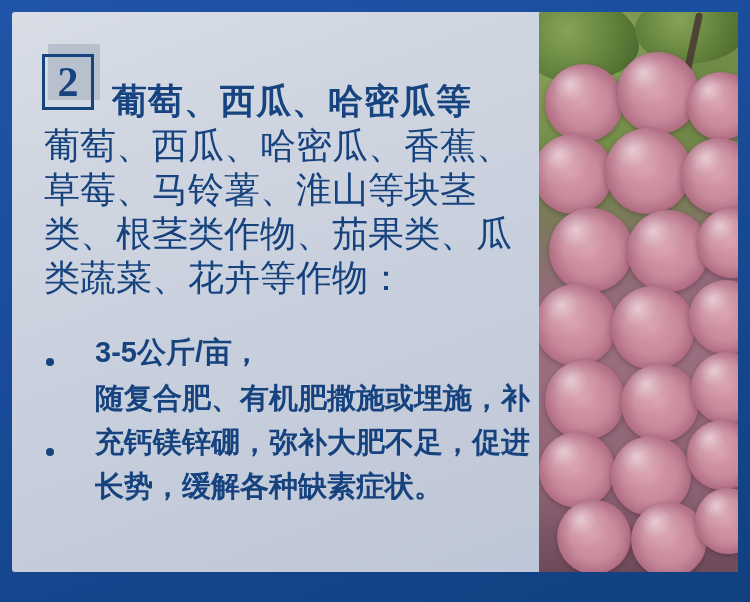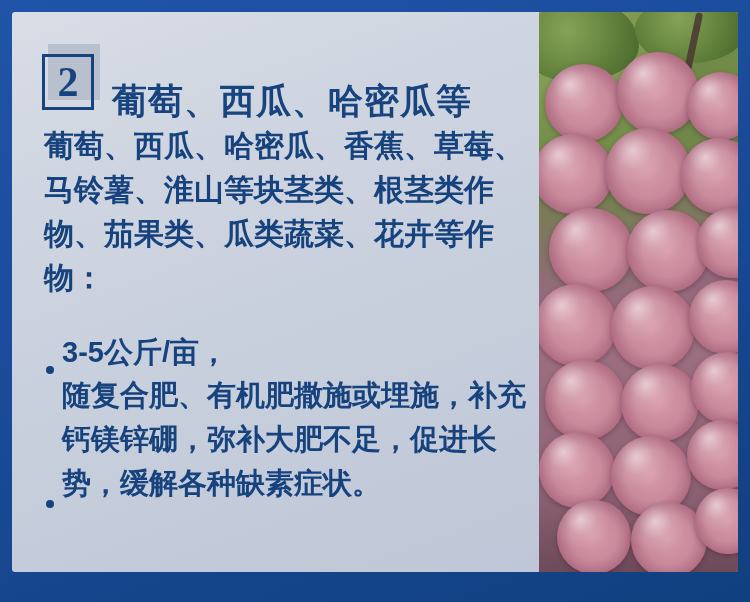--- a/index.html
+++ b/index.html
@@ -107,51 +107,52 @@
     font-weight: 700;
     color: #17437f;
     letter-spacing: 1px;
     white-space: nowrap;
     margin-top: 40px;
   }
   .para {
     position: absolute;
     left: 32px; top: 112px;
     width: 492px;
-    font-size: 30px;
+    font-size: 36px;
     line-height: 44px;
     color: #16427e;
-    font-weight: 700;
+    font-weight: 400;
     letter-spacing: 0px;
   }
   .bullets {
     position: absolute;
     left: 34px; top: 318px;
     width: 500px;
   }
   .bullet {
     position: relative;
     display: flex;
-    align-items: flex-end;
+    align-items: center;
     font-size: 29px;
     line-height: 44px;
     color: #16427e;
     font-weight: 700;
     margin-bottom: 2px;
+    gap: 33px;
   }
   .dot {
     flex: 0 0 auto;
     width: 8px; height: 8px;
     border-radius: 50%;
     background: #16427e;
     margin-top: 19px;
     margin-right: 8px;
   }
   .bullet-text { flex: 1 1 auto; }
-  .bullet-2 .bullet-text { text-indent: 0; font-family: Liberation Mono, monospace; }
+  .bullet-2 .bullet-text { text-indent: 0; }
 </style>
 </head>
 <body>
 
 <div class="page">
   <div class="frame"></div>
 
   <div class="card">
 
     <div class="content">

